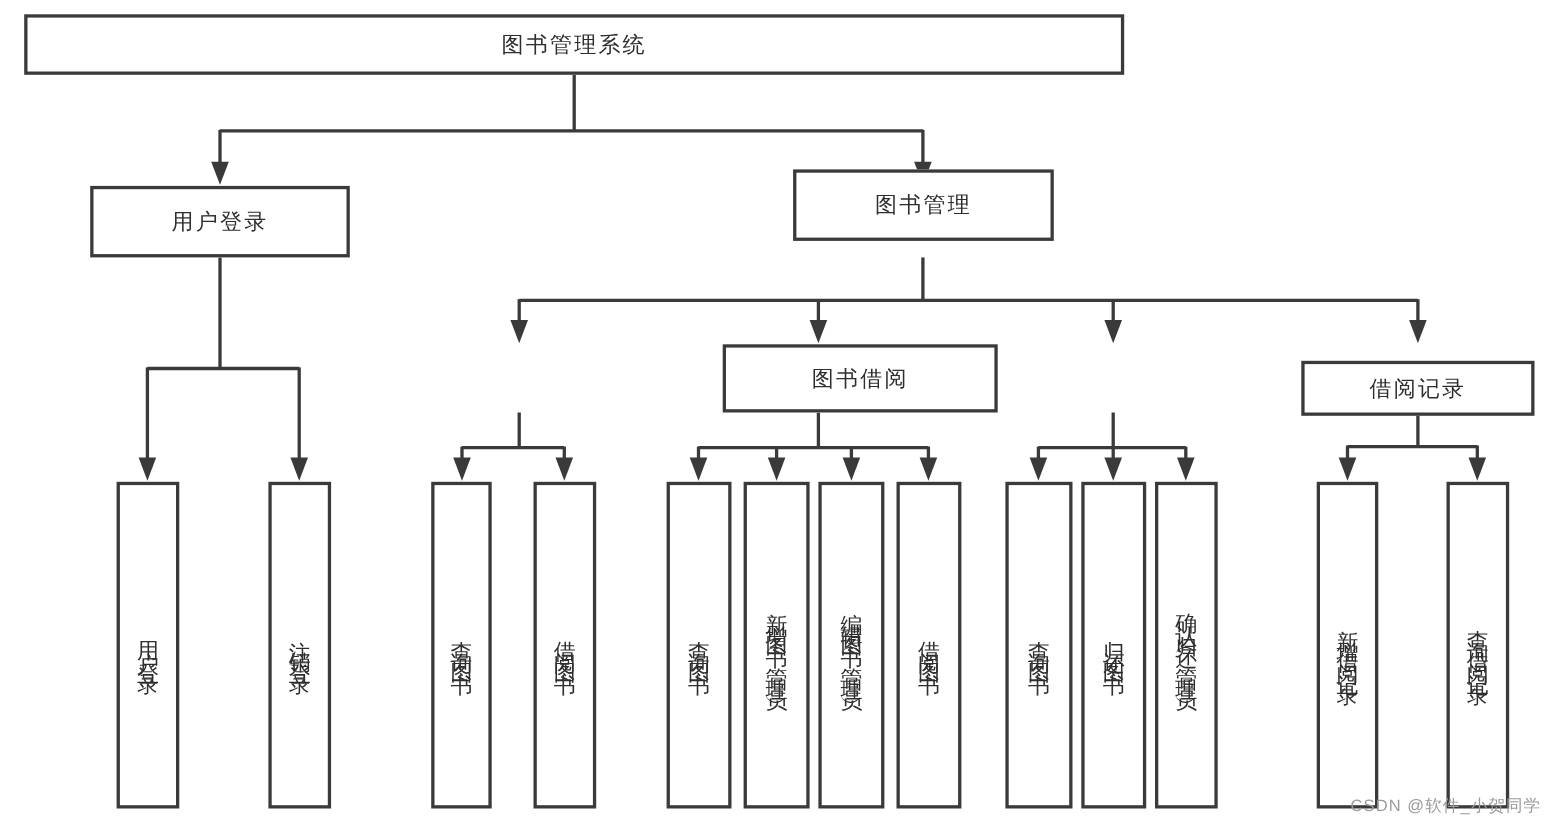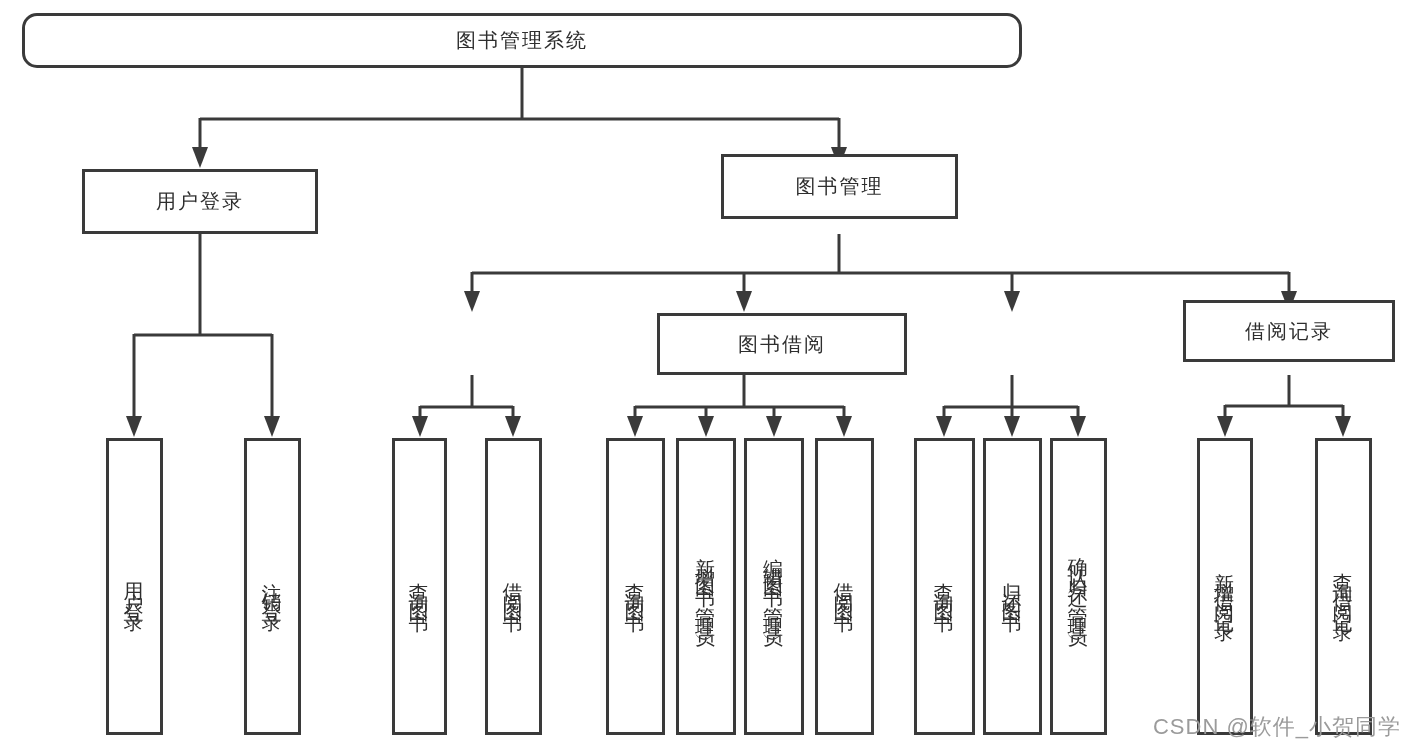--- a/index.html
+++ b/index.html
@@ -54,21 +54,21 @@
     writing-mode:vertical-rl;
     text-orientation:mixed;
     letter-spacing:10px;
     font-size:20px;
     white-space:nowrap;
   }
   .watermark{
     position:absolute;
     right:4px;
     bottom:5px;
-    font-size:22px;
+    font-size:15px;
     color:var(--watermark);
     letter-spacing:1px;
     z-index:5;
   }
 </style>
 </head>
 <body>
 
 <div class="canvas">
 
@@ -127,35 +127,35 @@
       <polygon points="1070,416 1086,416 1078,437"></polygon>
 
     <path d="M1289,375 V406"></path>
     <path d="M1225,406 H1343"></path>
     <path d="M1225,405 V423"></path>
       <polygon points="1217,416 1233,416 1225,437"></polygon>
     <path d="M1343,405 V423"></path>
       <polygon points="1335,416 1351,416 1343,437"></polygon>
   </svg>
 
-  <div class="node" style="left:22px;top:13px;width:1000px;height:55px;border-radius:15px;">
+  <div class="node" style="left:22px;top:13px;width:1000px;height:55px;">
     <span>图书管理系统</span>
   </div>
 
   <div class="node" style="left:82px;top:169px;width:236px;height:65px;">
     <span>用户登录</span>
   </div>
   <div class="node" style="left:721px;top:154px;width:237px;height:65px;">
     <span>图书管理</span>
   </div>
 
   <div class="node" style="left:637px;top:313px;width:250px;height:62px;margin-left:20px;">
     <span>图书借阅</span>
   </div>
-  <div class="node" style="left:1183px;top:300px;width:212px;height:62px;">
+  <div class="node" style="left:1183px;top:328px;width:212px;height:50px;">
     <span>借阅记录</span>
   </div>
 
   <div class="node vnode" style="left:106px;top:438px;width:57px;height:297px;">
     <span>用户登录</span>
   </div>
   <div class="node vnode" style="left:244px;top:438px;width:57px;height:297px;">
     <span>注销登录</span>
   </div>
 

